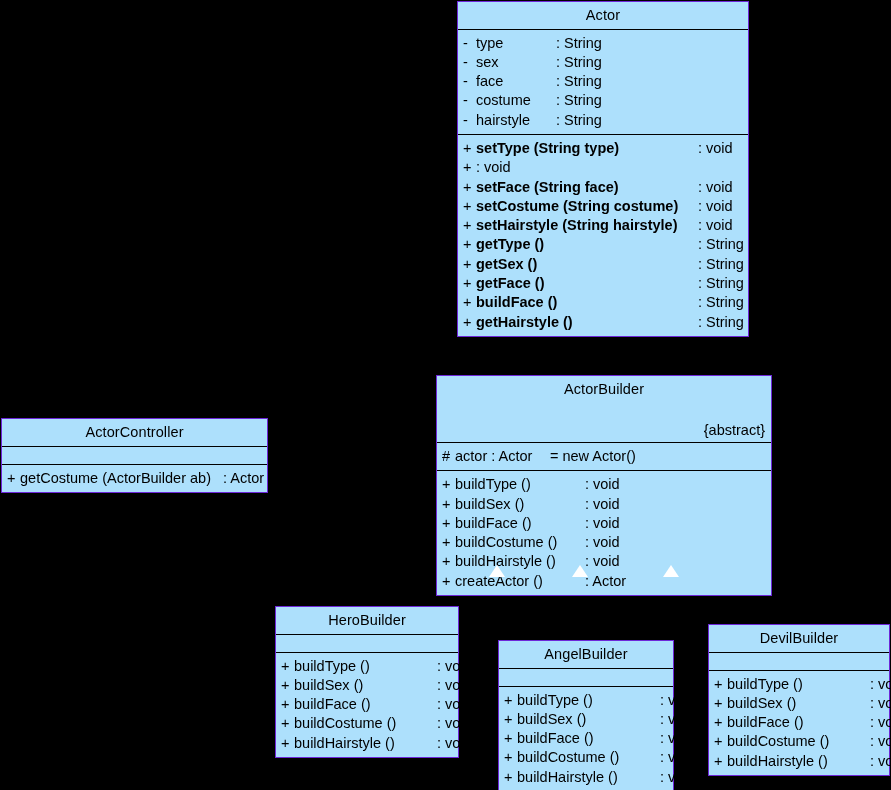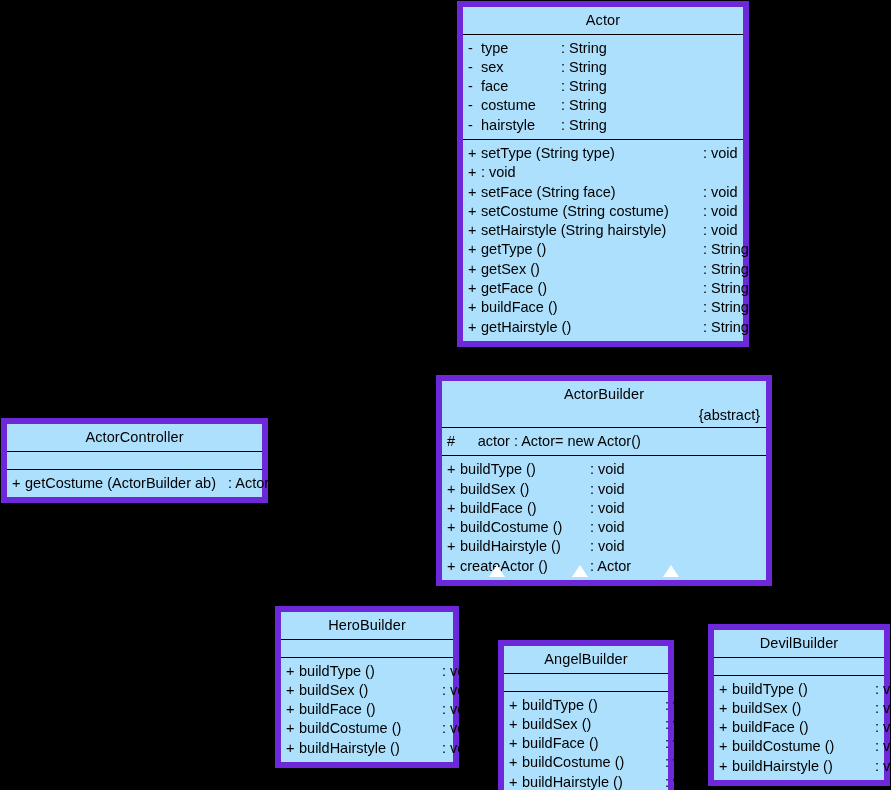--- a/index.html
+++ b/index.html
@@ -13,36 +13,37 @@
     height: 790px;
     background: #000000;
     font-family: "Liberation Sans", sans-serif;
     overflow: hidden;
   }
 
   
   .uml-class {
     position: absolute;
     background: #ade0fc;
-    border: 6px solid #6d28d9;
+    border: 1px solid #6d28d9;
     box-sizing: border-box;
     color: #000000;
   }
   .uml-title {
     text-align: center;
     font-size: 14.5px;
     line-height: 1.0;
     padding: 6px 4px 6px 4px;
     letter-spacing: 0.1px;
   }
   .uml-stereotype {
     text-align: right;
     font-size: 14.5px;
     padding: 0 6px 5px 4px;
     line-height: 1.0;
+    margin-top: 20px;
   }
   .uml-compartment {
     border-top: 1px solid #000000;
     padding: 4px 2px 4px 5px;
   }
   .uml-compartment.empty {
     height: 17px;
     padding: 0;
   }
   .uml-row {
@@ -57,21 +58,21 @@
   }
   .uml-row .sig {
     flex: 0 0 auto;
   }
   .uml-row .rtype {
     flex: 0 0 auto;
   }
 
   
   .w-actor-attr .sig   { width: 80px; }
-  .w-actor-op .sig     { width: 222px; }
+  .w-actor-op .sig     { width: 222px; font-weight: bold; }
   .w-builder-op .sig   { width: 130px; }
   .w-sub-op .sig       { width: 143px; }
   .w-ctrl-op .sig      { width: 203px; }
 
   
   .gen-arrow {
     position: absolute;
     width: 0;
     height: 0;
     border-left: 8px solid transparent;
@@ -165,21 +166,21 @@
       </div>
     </div>
   </div>
 
   <div class="uml-class" style="left:436px; top:375px; width:336px;">
     <div class="uml-title">ActorBuilder</div>
     <div class="uml-stereotype">{abstract}</div>
     <div class="uml-compartment">
       <div class="uml-row">
         <span class="vis">#</span>
-        <span class="sig" style="width:95px;text-align:right;">actor : Actor</span>
+        <span class="sig" style="width:95px;">actor : Actor</span>
         <span class="rtype">= new Actor()</span>
       </div>
     </div>
     <div class="uml-compartment">
       <div class="uml-row w-builder-op">
         <span class="vis">+</span>
         <span class="sig">buildType ()</span>
         <span class="rtype">: void</span>
       </div>
       <div class="uml-row w-builder-op">

